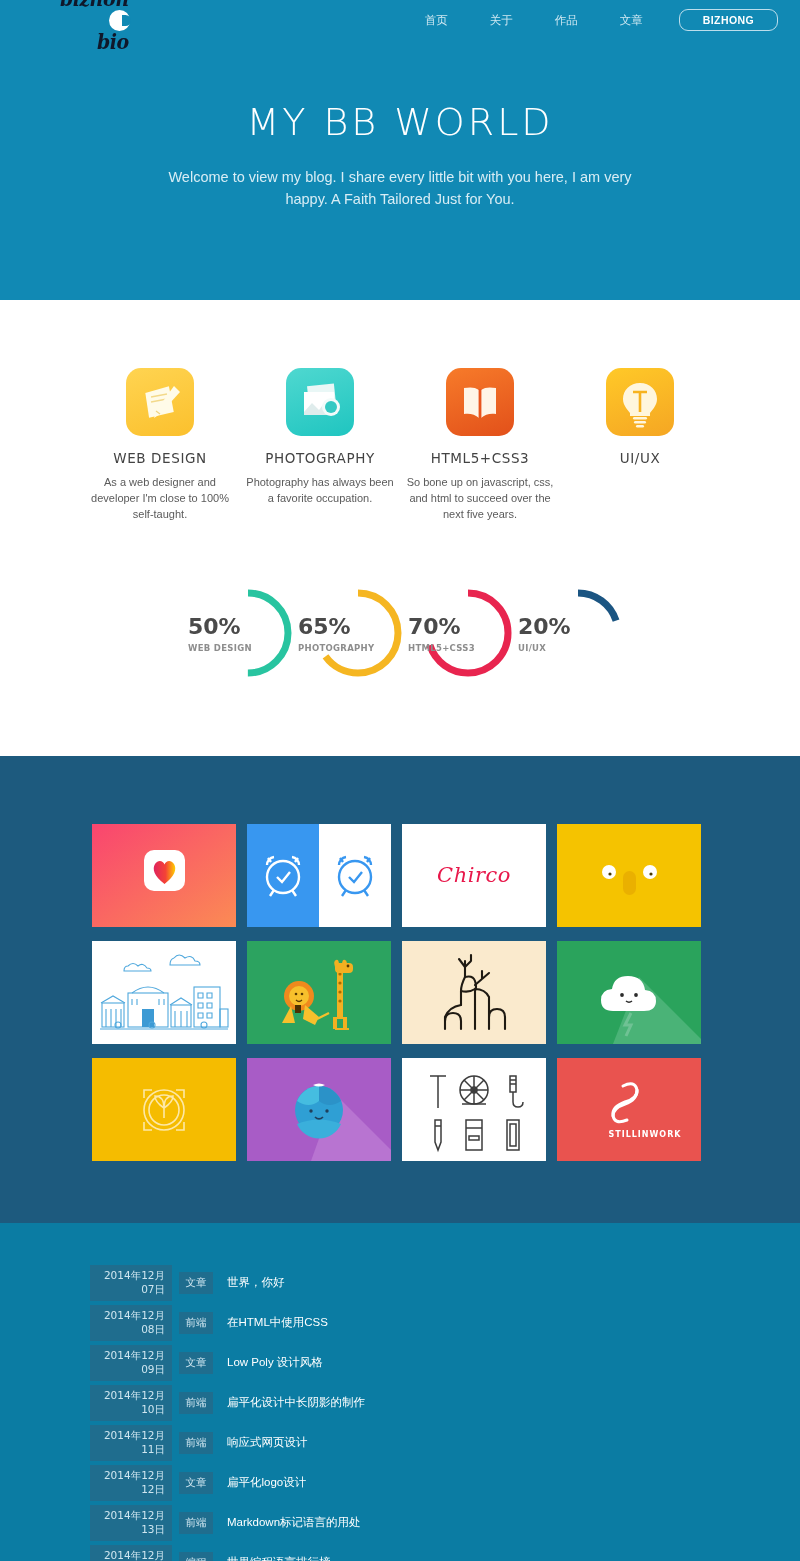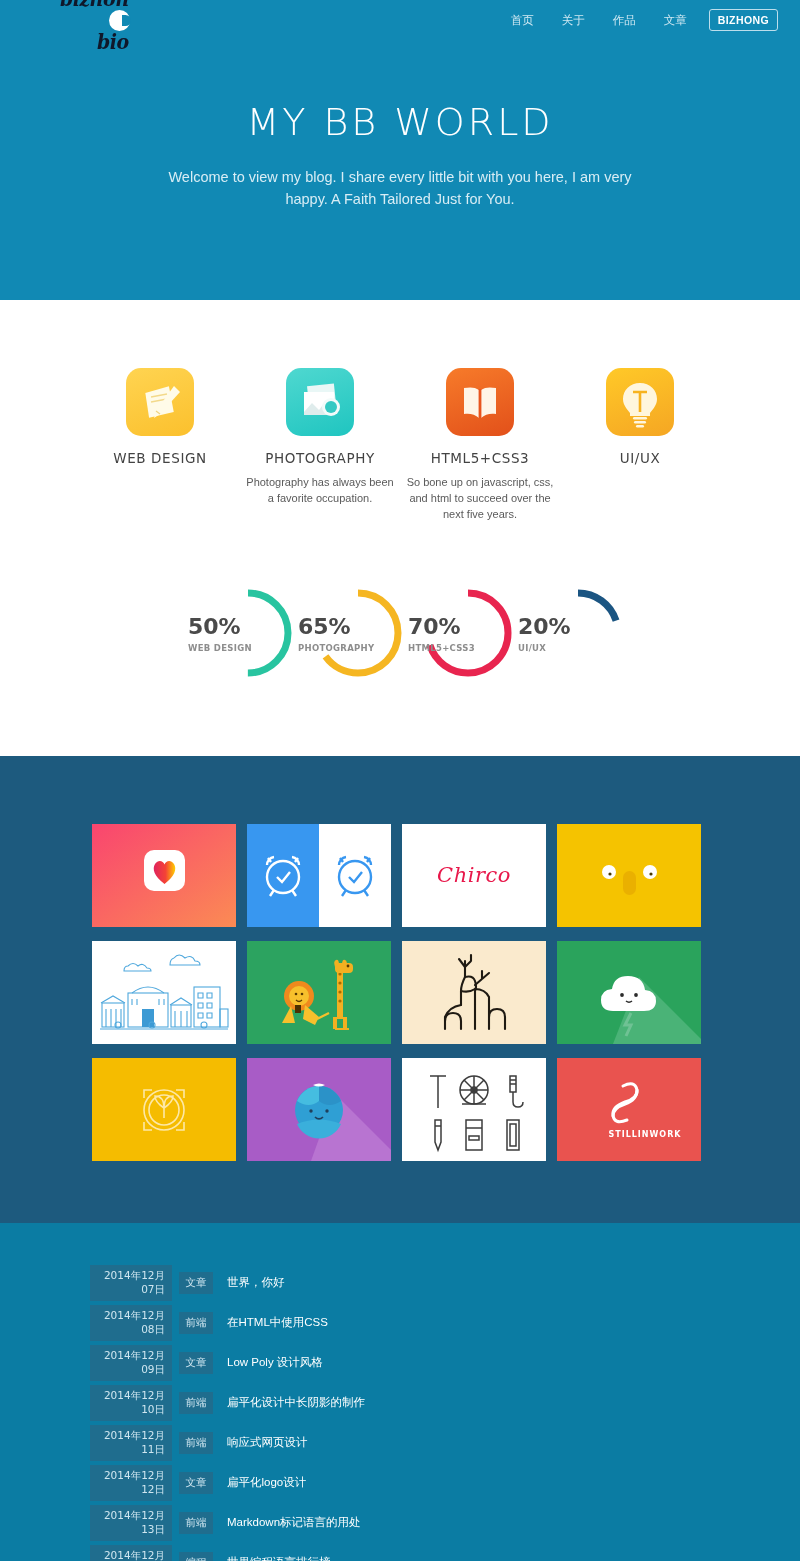--- a/index.html
+++ b/index.html
@@ -52,34 +52,34 @@
     position:absolute;
     width:9px;height:11px;
     background:#1189b4;
     right:-1px;top:5px;
     border-radius:0 6px 6px 0;
   }
   .nav-links {
     margin-left:auto;
     display:flex;
     align-items:center;
-    gap:0px;
+    gap:14px;
   }
   .nav-links a {
     color:#cfe8f2;
     font-size:11.5px;
     text-decoration:none;
     padding:0 14px;
   }
   .nav-badge {
     border:1px solid #bcdeec;
-    border-radius:3px;
+    border-radius:9px;
     color:#ffffff;
     font-size:10.5px;
-    padding:4px 8px;
+    padding:4px 23px;
     letter-spacing:.4px;
     margin-left:8px;
     font-weight:bold;
   }
   .hero-center {
     text-align:center;
     margin-top:60px;
   }
   .hero-title {
     color:#ffffff;
@@ -276,20 +276,21 @@
       <div class="svc-ico ic-web">
         <svg width="68" height="68" viewBox="0 0 68 68">
           <path d="M20 24 L44 19 L47 45 L22 49 Z" fill="#fffbe8" transform="rotate(-4 34 34)"></path>
           <path d="M25 29 L41 26" stroke="#f3d98a" stroke-width="1.4"></path>
           <path d="M25 34 L41 31" stroke="#f3d98a" stroke-width="1.4"></path>
           <path d="M48 18 L54 24 L34 46 L28 50 L30 43 Z" fill="#fffbe8"></path>
           <path d="M30 43 L34 46" stroke="#f0d37c" stroke-width="1.2"></path>
         </svg>
       </div>
       <div class="svc-name">WEB DESIGN</div>
+      <div class="svc-desc">As a web designer and developer I'm close to 100% self-taught.</div>
     </div>
 
     <div class="svc">
       <div class="svc-ico ic-photo">
         <svg width="68" height="68" viewBox="0 0 68 68">
           <rect x="22" y="17" width="27" height="20" fill="#e9f7f6" transform="rotate(-6 34 27)"></rect>
           <rect x="18" y="24" width="30" height="23" fill="#ffffff"></rect>
           <path d="M18 44 L26 35 L33 42 L39 34 L48 47 L18 47 Z" fill="#dfecec"></path>
           <circle cx="45" cy="39" r="9" fill="#f3fbfa"></circle>
           <circle cx="45" cy="39" r="6" fill="#35c9c3"></circle>

